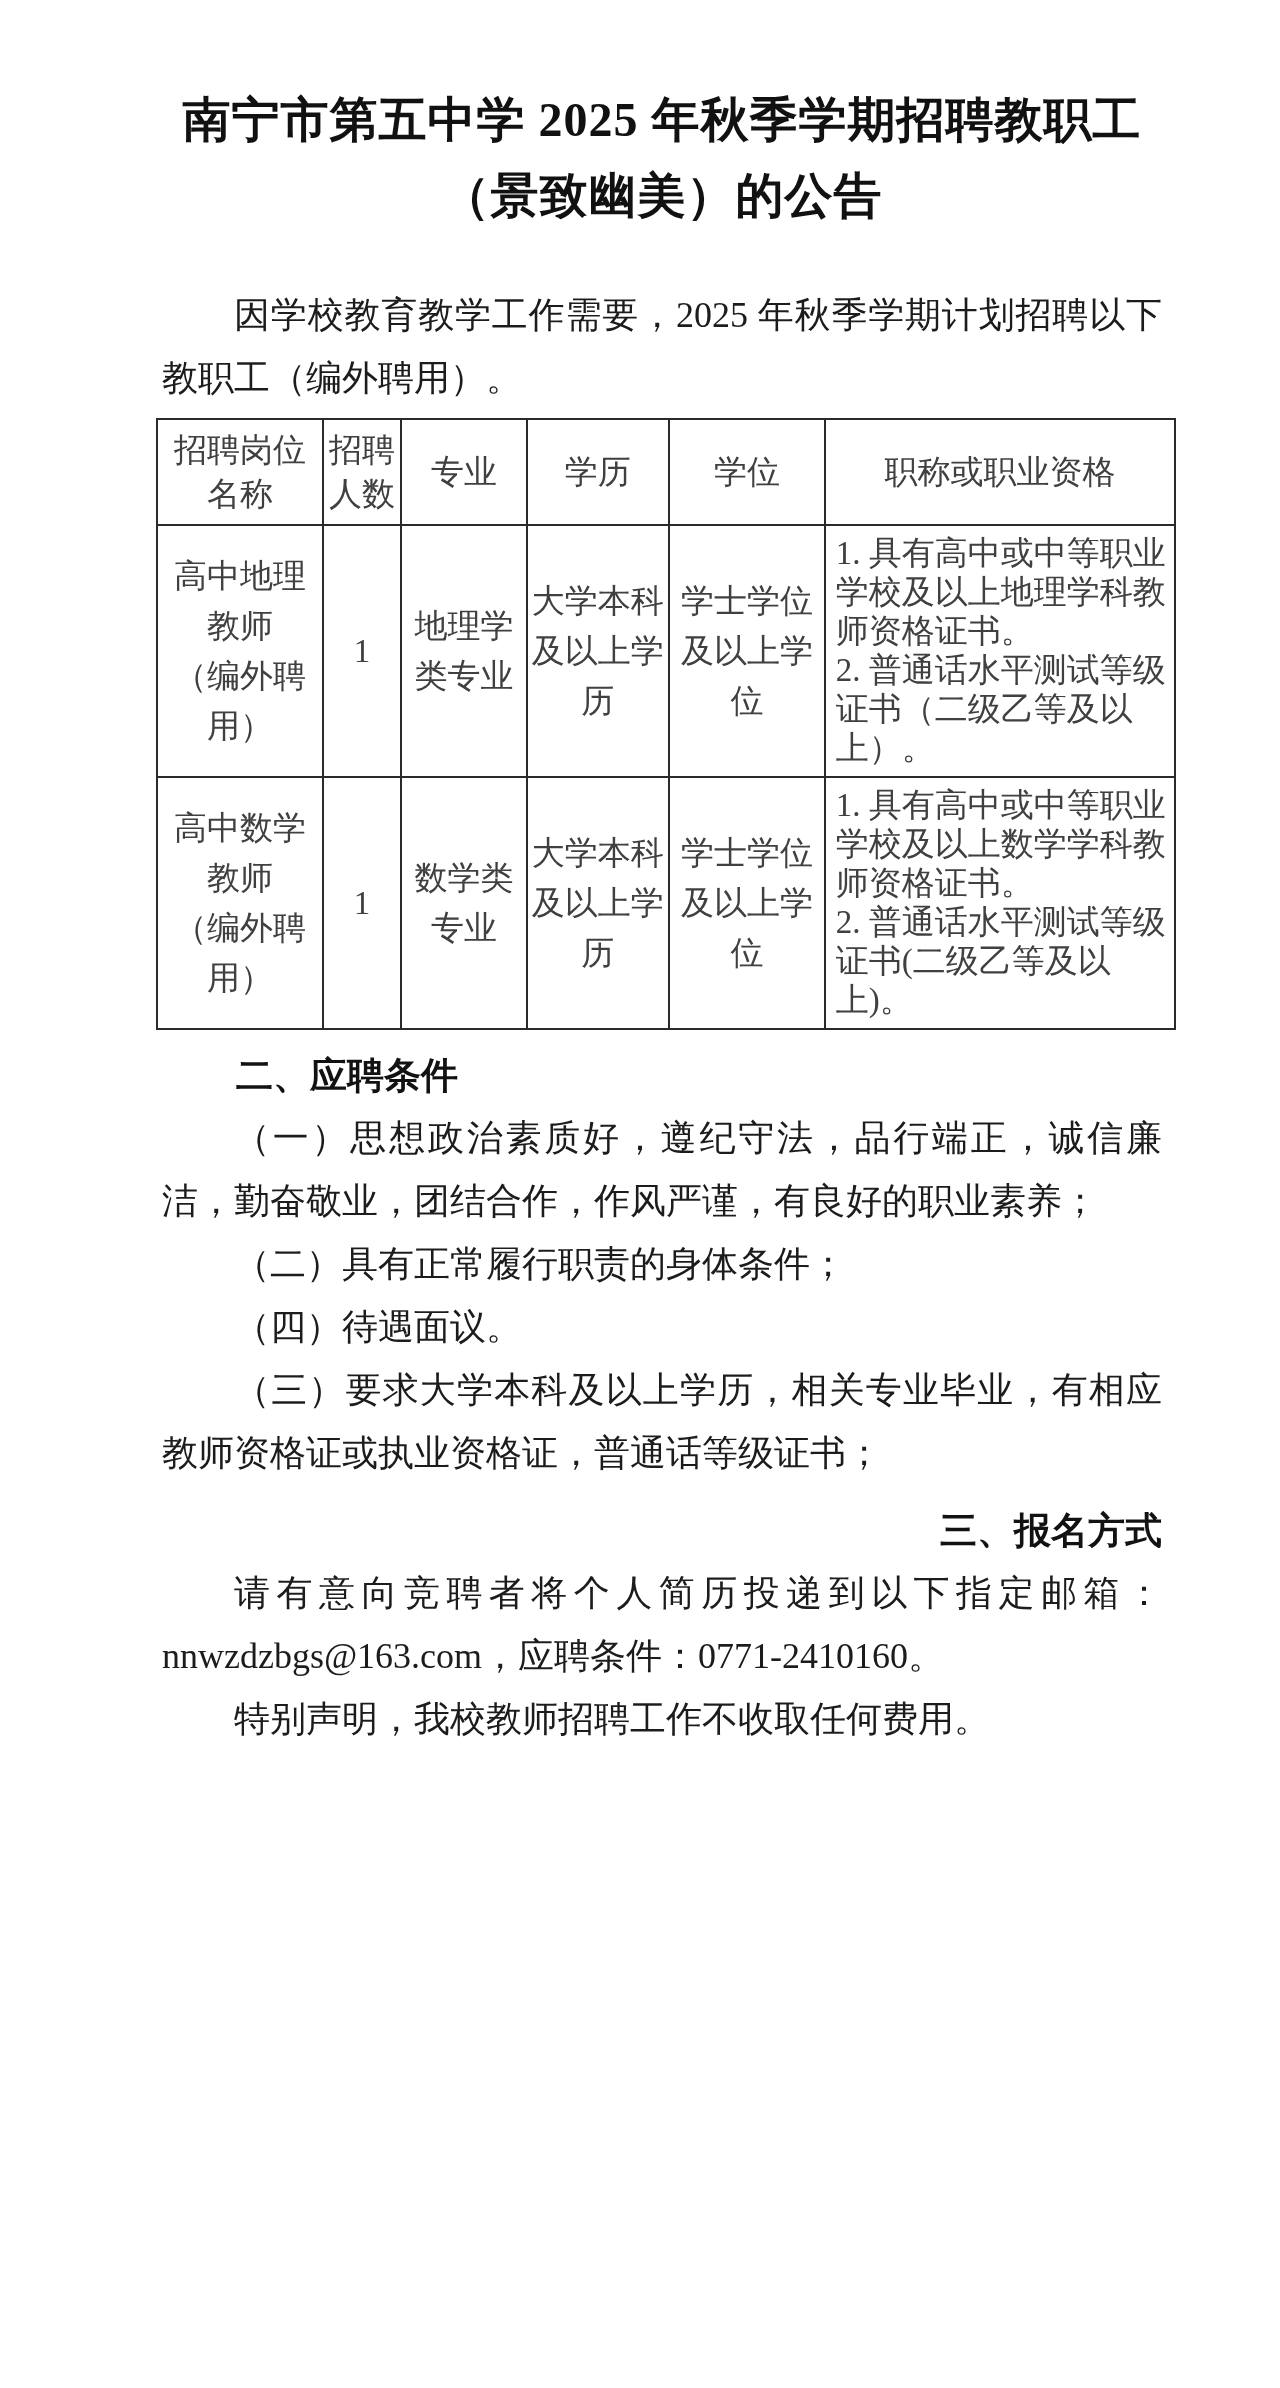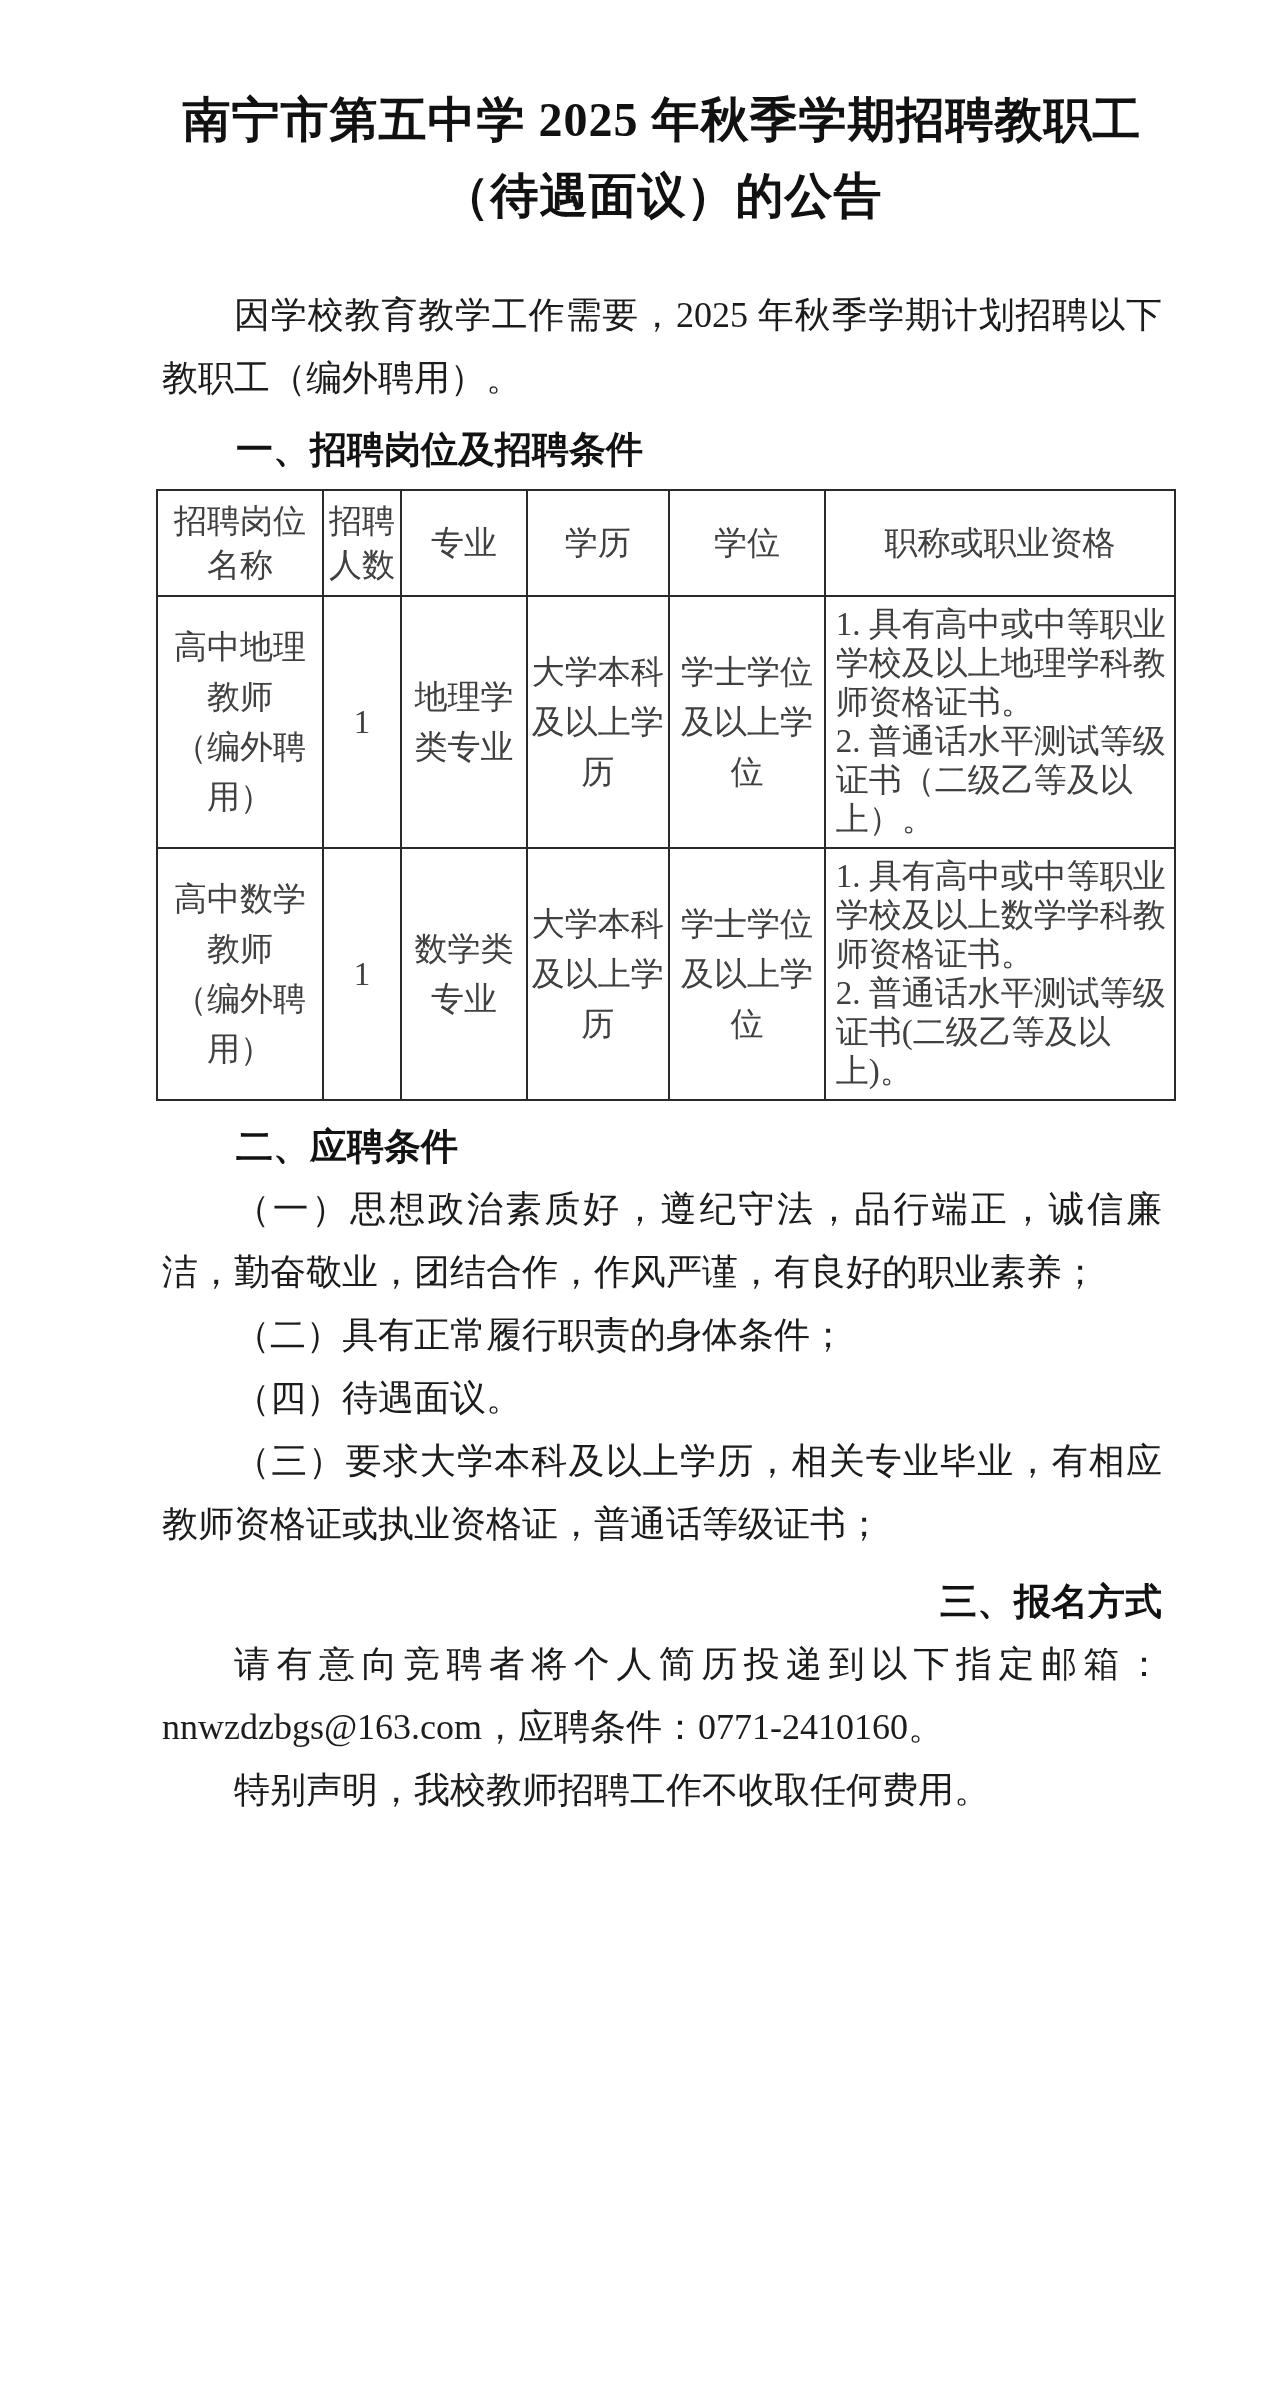--- a/index.html
+++ b/index.html
@@ -72,29 +72,28 @@
     padding: 8px 8px 8px 10px;
   }
 </style>
 </head>
 <body>
 
 <div class="page">
 
   <div class="doc-title">
     <div>南宁市第五中学 2025 年秋季学期招聘教职工</div>
-    <div>（待遇面议）的公告</div>
+    <div>（景致幽美）的公告</div>
   </div>
 
   <div class="body-block">
 
 
     <p class="body-par">因学校教育教学工作需要，2025 年秋季学期计划招聘以下教职工（编外聘用）。</p>
 
-    <h2 class="sec-heading">一、招聘岗位及招聘条件</h2>
 
     <table class="recruit">
       <colgroup>
         <col style="width:16.3%">
           <col style="width:7.7%">
           <col style="width:12.3%">
         <col style="width:14.0%">
           <col style="width:15.3%">
           <col style="width:34.4%">
       </colgroup>

